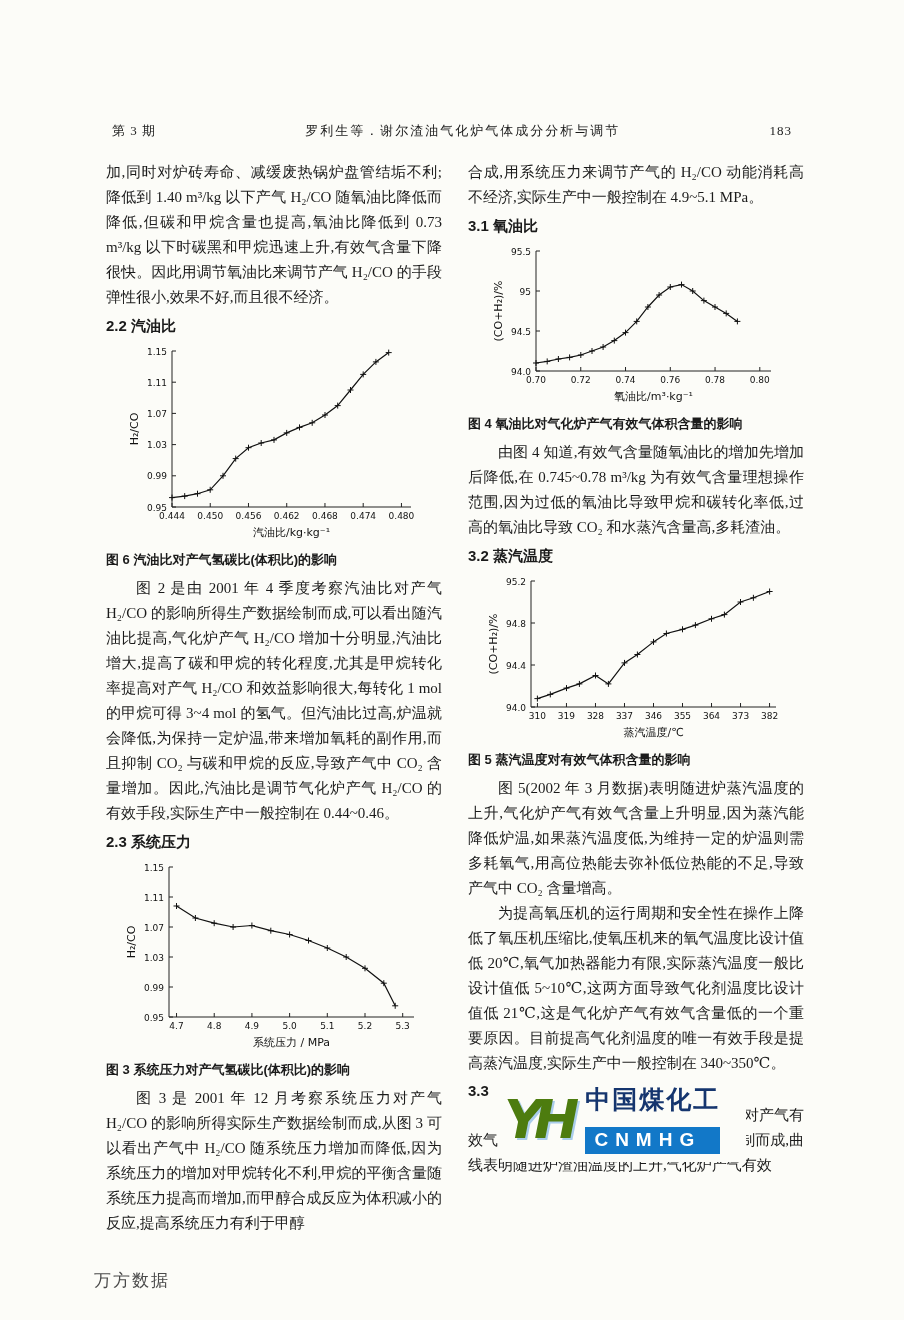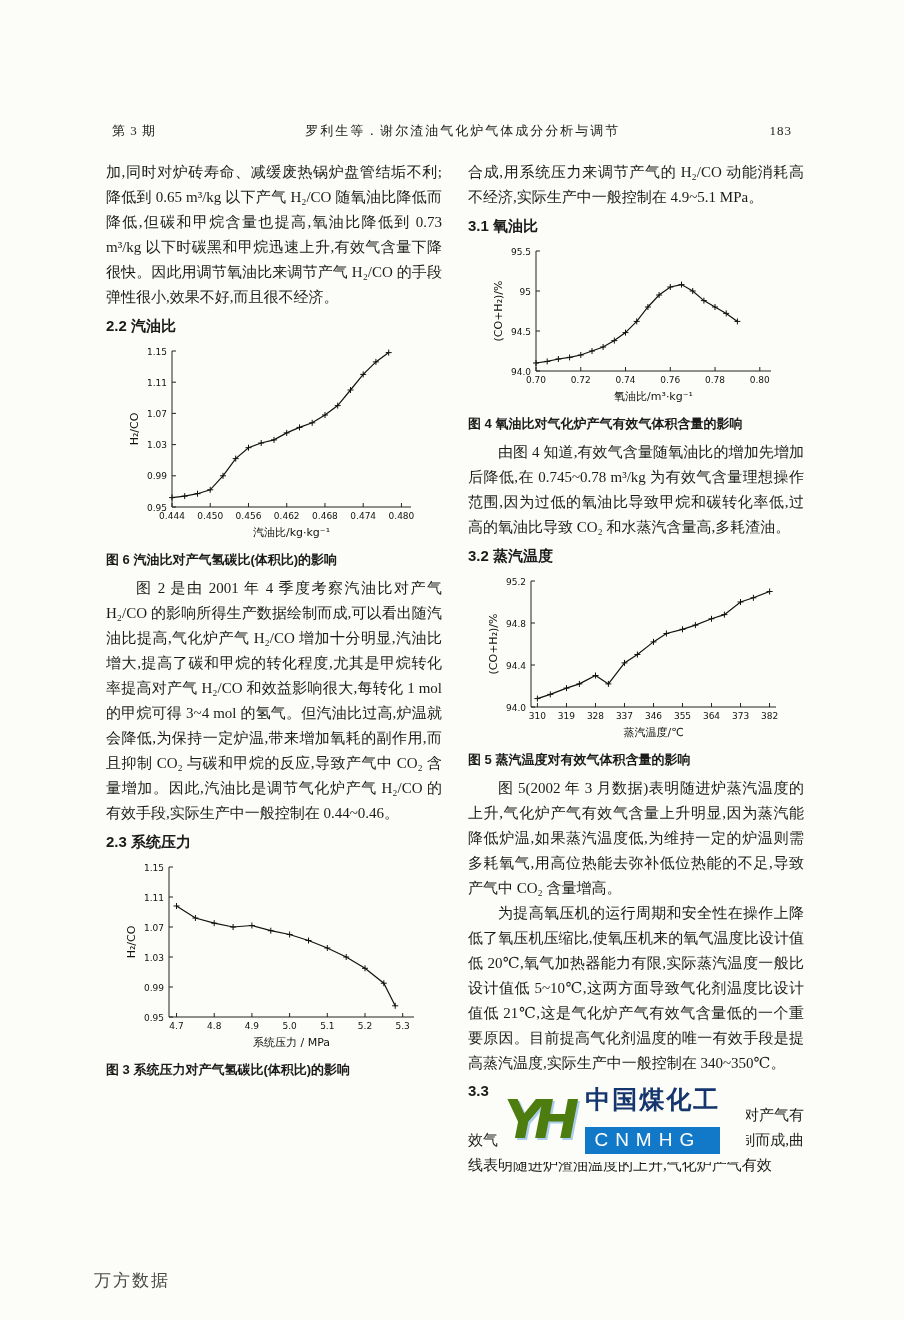--- a/index.html
+++ b/index.html
@@ -27,40 +27,40 @@
   .p8-l3{display:flex;justify-content:space-between}
   .watermark{position:absolute;left:34px;top:0px;width:244px;height:84px;background:#fcfcf8;
              z-index:3;display:flex;align-items:center;gap:7px;padding:2px 0 2px 2px}
   .wm-mark{font-family:"DejaVu Sans",sans-serif;font-weight:bold;font-style:italic;
            font-size:54px;line-height:0.9;letter-spacing:-9px;color:#4d7c0f;
            text-shadow:2px 2px 0 #aacdeb;padding-right:8px}
   .wm-right{display:flex;flex-direction:column;gap:13px}
   .wm-cn{font-family:"Liberation Sans","DejaVu Sans",sans-serif;font-weight:bold;
          font-size:25px;color:#15356e;letter-spacing:2px;line-height:1.1}
   .wm-en{background:#1278c8;color:#fff;font-family:"Liberation Sans","DejaVu Sans",sans-serif;
-         font-weight:normal;font-size:19px;letter-spacing:7px;text-align:center;
+         font-weight:bold;font-size:19px;letter-spacing:7px;text-align:center;
          padding:2px 18px 2px 8px;line-height:1.2}
   .footer-stamp{position:absolute;left:94px;bottom:28px;font-size:17px;color:#4a4a4a;
                 font-family:"Liberation Sans","DejaVu Sans",sans-serif;letter-spacing:2px}
 </style>
 </head>
 <body>
 
 <div class="page">
 
   <div class="header">
     <span>第 3 期</span>
     <span class="running-title">罗利生等．谢尔渣油气化炉气体成分分析与调节</span>
     <span>183</span>
   </div>
 
   <div class="cols">
 
     <div class="col">
-      <p class="para noindent">加,同时对炉砖寿命、减缓废热锅炉盘管结垢不利;降低到 0.65 m³/kg 以下产气 H₂/CO 随氧油比降低而降低,但碳和甲烷含量也提高,氧油比降低到 0.73 m³/kg 以下时碳黑和甲烷迅速上升,有效气含量下降很快。因此用调节氧油比来调节产气 H₂/CO 的手段弹性很小,效果不好,而且很不经济。</p>
+      <p class="para noindent">加,同时对炉砖寿命、减缓废热锅炉盘管结垢不利;降低到 1.40 m³/kg 以下产气 H₂/CO 随氧油比降低而降低,但碳和甲烷含量也提高,氧油比降低到 0.73 m³/kg 以下时碳黑和甲烷迅速上升,有效气含量下降很快。因此用调节氧油比来调节产气 H₂/CO 的手段弹性很小,效果不好,而且很不经济。</p>
       <div class="sec-heading">2.2  汽油比</div>
       <div class="chart"><svg width="294" height="198" xmlns="http://www.w3.org/2000/svg">
             <line x1="45" y1="8" x2="45" y2="164" stroke="#222" stroke-width="1"></line>
             <line x1="45" y1="164" x2="284" y2="164" stroke="#222" stroke-width="1"></line>
             <line x1="45" y1="164" x2="45" y2="160" stroke="#222" stroke-width="1"></line>
             <text class="tk" x="45" y="176" text-anchor="middle">0.444</text>
             <line x1="83.24000000000005" y1="164" x2="83.24000000000005" y2="160" stroke="#222" stroke-width="1"></line>
             <text class="tk" x="83.24000000000005" y="176" text-anchor="middle">0.450</text>
             <line x1="121.4800000000001" y1="164" x2="121.4800000000001" y2="160" stroke="#222" stroke-width="1"></line>
             <text class="tk" x="121.4800000000001" y="176" text-anchor="middle">0.456</text>
@@ -180,20 +180,21 @@
             <path d="M238 0" fill="none"></path>
             <path d="M 238.0 109.3 h 6 M 241.0 106.3 v 6" stroke="#111" stroke-width="1"></path>
             <path d="M256.8 0" fill="none"></path>
             <path d="M 256.8 124.2 h 6 M 259.8 121.2 v 6" stroke="#111" stroke-width="1"></path>
             <path d="M268.2 0" fill="none"></path>
             <path d="M 268.2 146.8 h 6 M 271.2 143.8 v 6" stroke="#111" stroke-width="1"></path>
             <text class="lb" x="167.5" y="187" text-anchor="middle">系统压力 / MPa</text>
             <text class="lb" transform="translate(11,83) rotate(-90)" text-anchor="middle">H₂/CO</text>
           </svg></div>
       <div class="caption">图 3  系统压力对产气氢碳比(体积比)的影响</div>
+      <p class="para">图 3 是 2001 年 12 月考察系统压力对产气 H₂/CO 的影响所得实际生产数据绘制而成,从图 3 可以看出产气中 H₂/CO 随系统压力增加而降低,因为系统压力的增加对甲烷转化不利,甲烷的平衡含量随系统压力提高而增加,而甲醇合成反应为体积减小的反应,提高系统压力有利于甲醇</p>
     </div>
 
     <div class="col">
       <p class="para noindent">合成,用系统压力来调节产气的 H₂/CO 动能消耗高不经济,实际生产中一般控制在 4.9~5.1 MPa。</p>
       <div class="sec-heading">3.1  氧油比</div>
       <div class="chart"><svg width="290" height="162" xmlns="http://www.w3.org/2000/svg">
             <line x1="45" y1="8" x2="45" y2="128" stroke="#222" stroke-width="1"></line>
             <line x1="45" y1="128" x2="280" y2="128" stroke="#222" stroke-width="1"></line>
             <line x1="45" y1="128" x2="45" y2="124" stroke="#222" stroke-width="1"></line>
             <text class="tk" x="45" y="140" text-anchor="middle">0.70</text>

